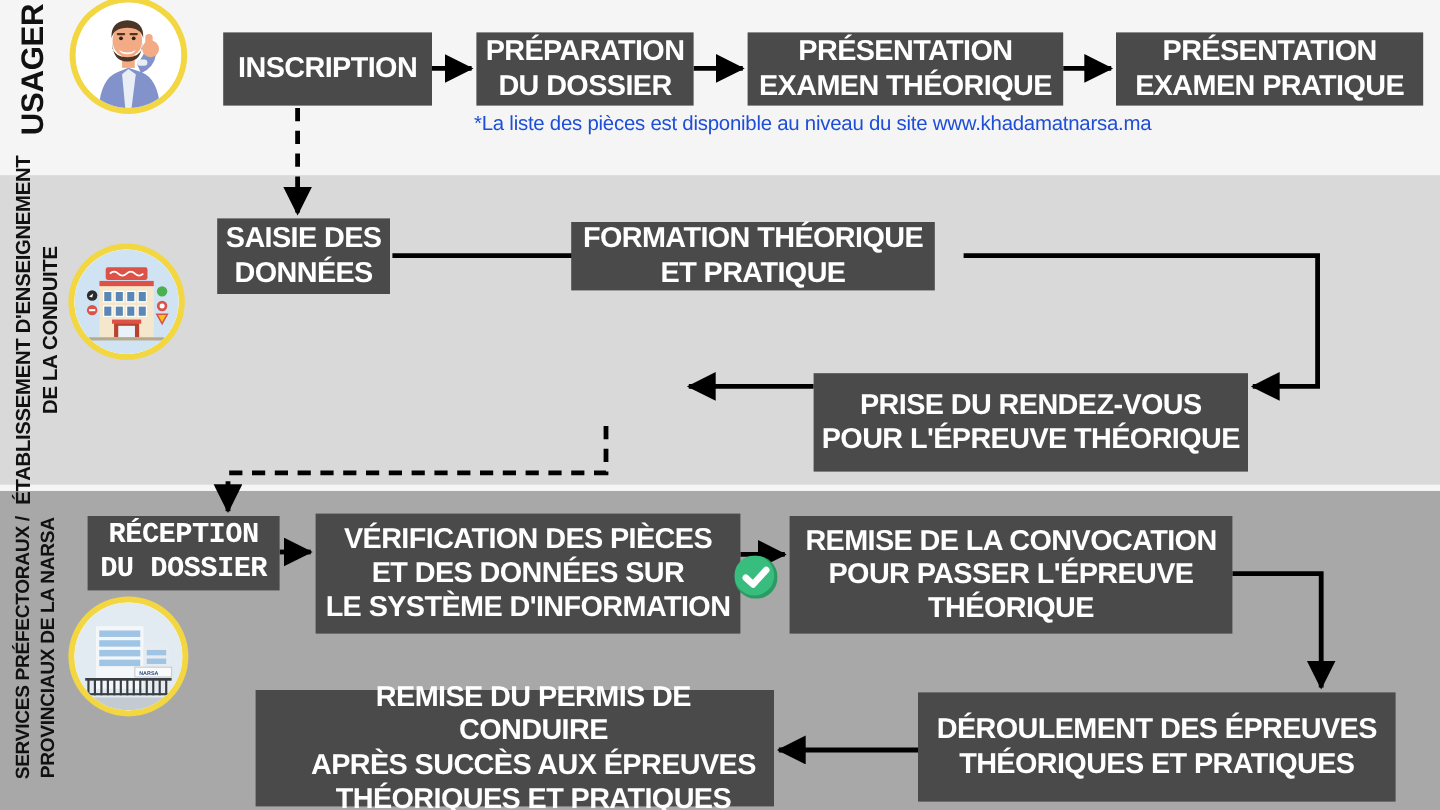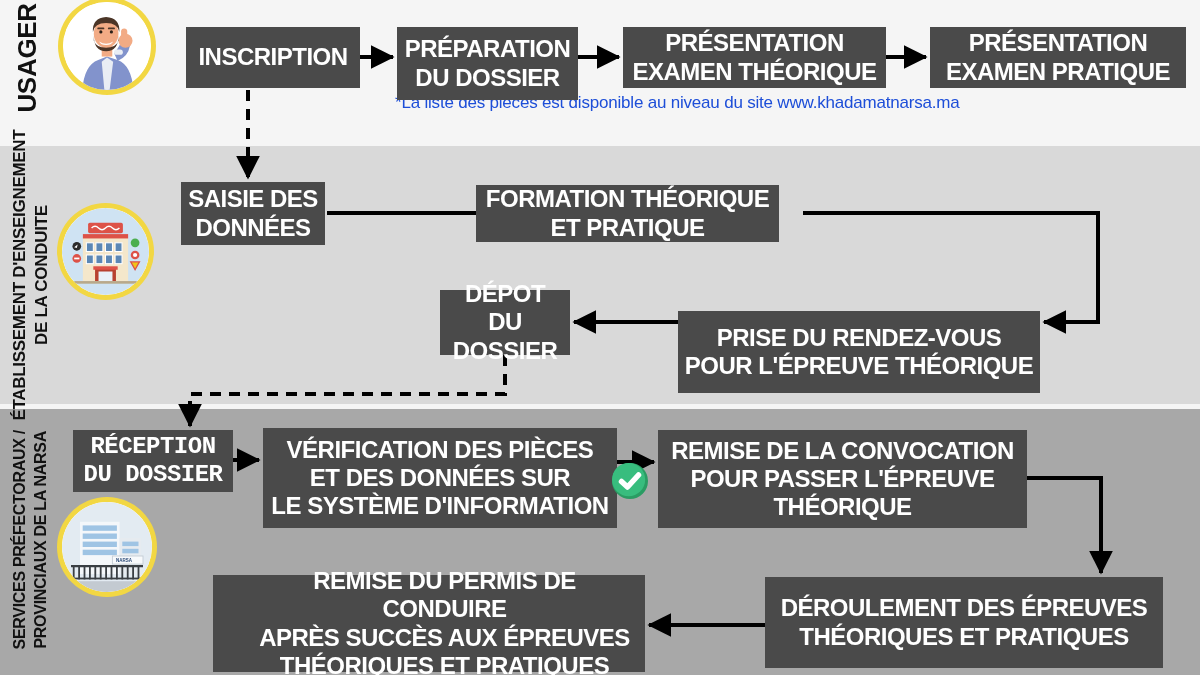--- a/index.html
+++ b/index.html
@@ -33,21 +33,21 @@
   #badge-narsa  { left:62px; top:502px; width:90px; height:90px; }
   .badge svg { display:block; width:100%; height:100%; }
 
   .box {
     position:absolute; z-index:4; background:#4a4a4a; color:#fff;
     display:flex; align-items:center; justify-content:center; text-align:center;
     font-weight:bold; font-size:24px; line-height:1.18; letter-spacing:-0.5px;
     white-space:pre-line; padding:2px 6px; box-sizing:border-box;
   }
   #bx-inscription  { left:186px; top:27px;  width:174px; height:61px; }
-  #bx-preparation  { left:397px; top:27px;  width:181px; height:73px; }
+  #bx-preparation  { left:397px; top:27px;  width:181px; height:61px; }
   #bx-exam-theo    { left:623px; top:27px;  width:263px; height:61px; }
   #bx-exam-prat    { left:930px; top:27px;  width:256px; height:61px; }
   #bx-saisie       { left:181px; top:182px; width:144px; height:63px; }
   #bx-formation    { left:476px; top:185px; width:303px; height:57px; }
   #bx-depot        { left:440px; top:290px; width:130px; height:65px; }
   #bx-prise-rdv    { left:678px; top:290px; width:362px; height:82px;margin-top:21px; }
   #bx-reception    { left:73px;  top:430px; width:160px; height:62px;font-family:Liberation Mono, monospace; }
   #bx-verification { left:263px; top:428px; width:354px; height:100px; }
   #bx-remise-conv  { left:658px; top:430px; width:369px; height:98px; }
   #bx-deroulement  { left:765px; top:577px; width:398px; height:91px; }
@@ -216,22 +216,20 @@
   <div class="box" id="bx-preparation">PRÉPARATION
 DU DOSSIER</div>
   <div class="box" id="bx-exam-theo">PRÉSENTATION
 EXAMEN THÉORIQUE</div>
   <div class="box" id="bx-exam-prat">PRÉSENTATION
 EXAMEN PRATIQUE</div>
   <div class="box" id="bx-saisie">SAISIE DES
 DONNÉES</div>
   <div class="box" id="bx-formation">FORMATION THÉORIQUE
 ET PRATIQUE</div>
-  <div class="box" id="bx-depot">DÉPOT DU
-DOSSIER</div>
   <div class="box" id="bx-prise-rdv">PRISE DU RENDEZ-VOUS
 POUR L'ÉPREUVE THÉORIQUE</div>
   <div class="box" id="bx-reception">RÉCEPTION
 DU DOSSIER</div>
   <div class="box" id="bx-verification">VÉRIFICATION DES PIÈCES
 ET DES DONNÉES SUR
 LE SYSTÈME D'INFORMATION</div>
   <div class="box" id="bx-remise-conv">REMISE DE LA CONVOCATION
 POUR PASSER L'ÉPREUVE
 THÉORIQUE</div>

